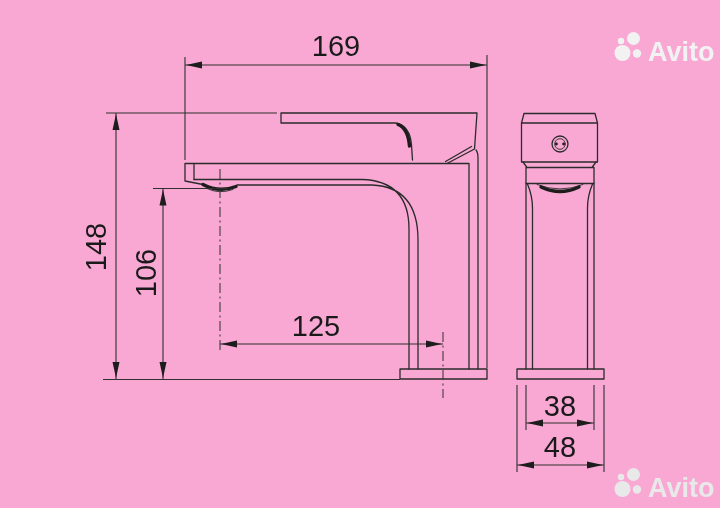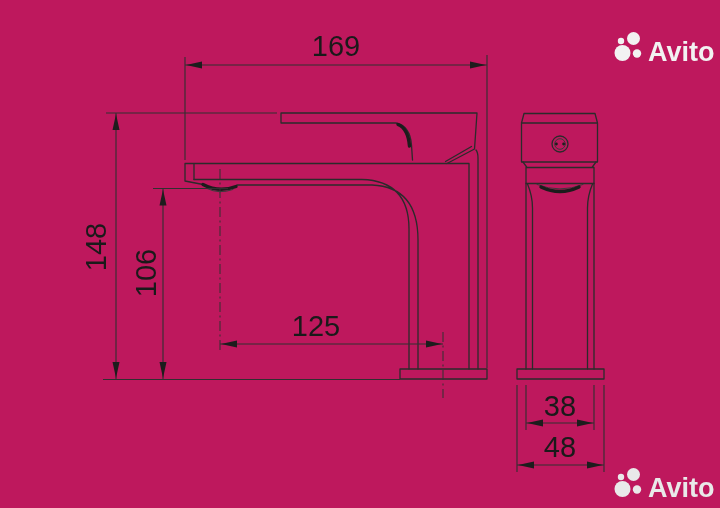--- a/index.html
+++ b/index.html
@@ -4,21 +4,21 @@
 <style>
   html, body {
     margin: 0;
     padding: 0;
     background: #ffffff;
   }
   .stage {
     position: relative;
     width: 720px;
     height: 508px;
-    background: #be185d;
+    background: #f9a8d4;
     overflow: hidden;
   }
   svg { display: block; }
   .outline {
     fill: none;
     stroke: #2b2b2b;
     stroke-width: 1.3;
     stroke-linecap: round;
     stroke-linejoin: round;
   }

